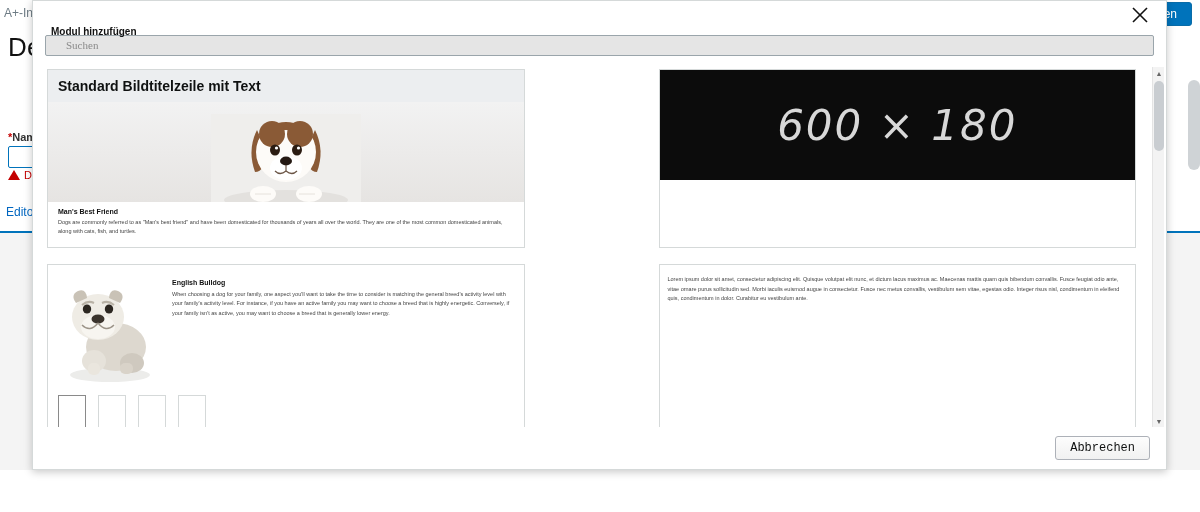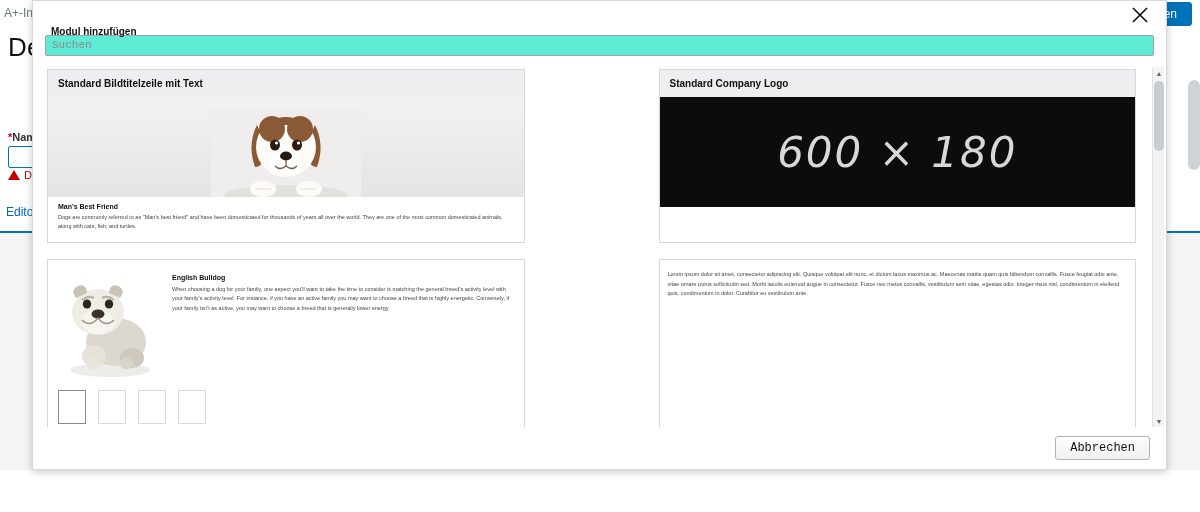--- a/index.html
+++ b/index.html
@@ -120,24 +120,24 @@
 
   .modal-search-row {
     flex: 0 0 28px;
     padding: 0 12px 0 12px;
     display: flex; align-items: center;
   }
   .search-input {
     width: 100%; height: 21px;
     border: 1px solid #9aa5ab; border-radius: 2px;
     font-size: 11px; color: #767676;
-    padding: 0 6px;
-    background: #5eead4;
+    padding: 0 20px;
+    background: #e5e5e5;
     outline: none;
-    font-family: Liberation Mono, monospace;
+    font-family: Liberation Serif, serif;
   }
   .search-input::placeholder { color: #8a8a8a; }
 
   .modal-body {
     flex: 1 1 auto;
     position: relative;
     overflow: hidden;
     padding: 10px 14px 0 14px;
   }
   .cards-grid {
@@ -148,21 +148,21 @@
     padding-right: 16px;
   }
   .card {
     border: 1px solid #d5d9d9;
     background: #ffffff;
     cursor: pointer;
   }
   .card-head {
     background: #eceef0;
     padding: 8px 10px;
-    font-size: 10px; font-weight: bold; color: #0f1111;
+    font-size: 14px; font-weight: bold; color: #0f1111;
   }
   .card-body { background: #fff; padding: 0; }
 
   
   .c1-photo {
     height: 100px;
     background: linear-gradient(#f2f2f2, #e6e4e2);
     position: relative; overflow: hidden;
   }
   .dog1 {
@@ -319,21 +319,20 @@
               </svg>
             </div>
             <div class="c1-text">
               <div class="c1-title">Man's Best Friend</div>
               <div class="c1-para">Dogs are commonly referred to as "Man's best friend" and have been domesticated for thousands of years all over the world. They are one of the most common domesticated animals, along with cats, fish, and turtles.</div>
             </div>
           </div>
         </div>
 
         <div class="card">
-          <div class="card-head">Standard Company Logo</div>
           <div class="card-body">
             <div class="logo-box">600 × 180</div>
           </div>
         </div>
 
         <div class="card">
           <div class="card-body">
             <div class="c3-inner">
               <div class="c3-left">
                 <svg viewBox="0 0 104 108" width="104" height="108">

